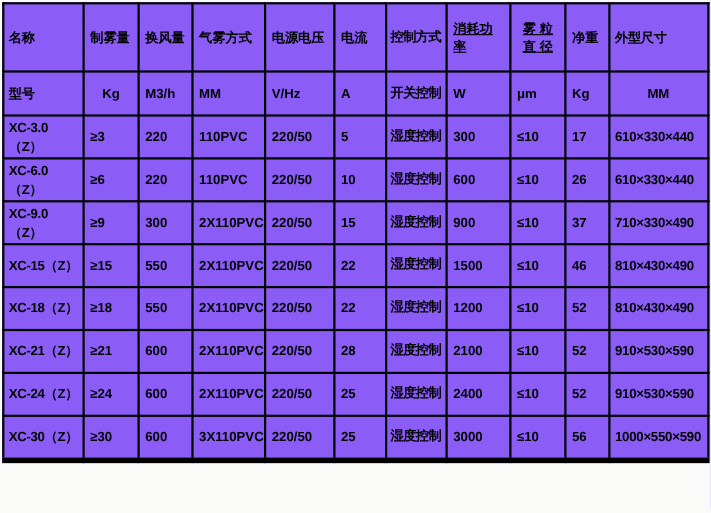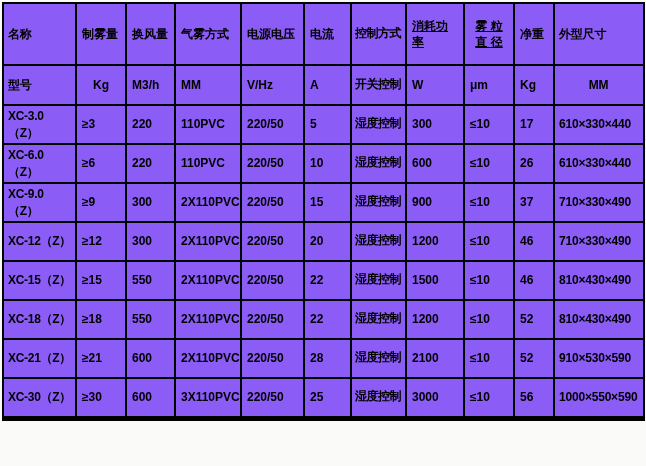--- a/index.html
+++ b/index.html
@@ -124,33 +124,20 @@
           <td class="c3">2X110PVC</td>
           <td class="c4">220/50</td>
           <td class="c5">15</td>
           <td class="c6">湿度控制</td>
           <td class="c7">900</td>
           <td class="c8">≤10</td>
           <td class="c9">37</td>
           <td class="c10">710×330×490</td>
         </tr>
         <tr>
-          <td class="c0">XC-12（Z）</td>
-          <td class="c1">≥12</td>
-          <td class="c2">300</td>
-          <td class="c3">2X110PVC</td>
-          <td class="c4">220/50</td>
-          <td class="c5">20</td>
-          <td class="c6">湿度控制</td>
-          <td class="c7">1200</td>
-          <td class="c8">≤10</td>
-          <td class="c9">46</td>
-          <td class="c10">710×330×490</td>
-        </tr>
-        <tr>
           <td class="c0">XC-15（Z）</td>
           <td class="c1">≥15</td>
           <td class="c2">550</td>
           <td class="c3">2X110PVC</td>
           <td class="c4">220/50</td>
           <td class="c5">22</td>
           <td class="c6">湿度控制</td>
           <td class="c7">1500</td>
           <td class="c8">≤10</td>
           <td class="c9">46</td>
@@ -171,20 +158,33 @@
         </tr>
         <tr>
           <td class="c0">XC-21（Z）</td>
           <td class="c1">≥21</td>
           <td class="c2">600</td>
           <td class="c3">2X110PVC</td>
           <td class="c4">220/50</td>
           <td class="c5">28</td>
           <td class="c6">湿度控制</td>
           <td class="c7">2100</td>
+          <td class="c8">≤10</td>
+          <td class="c9">52</td>
+          <td class="c10">910×530×590</td>
+        </tr>
+        <tr>
+          <td class="c0">XC-24（Z）</td>
+          <td class="c1">≥24</td>
+          <td class="c2">600</td>
+          <td class="c3">2X110PVC</td>
+          <td class="c4">220/50</td>
+          <td class="c5">25</td>
+          <td class="c6">湿度控制</td>
+          <td class="c7">2400</td>
           <td class="c8">≤10</td>
           <td class="c9">52</td>
           <td class="c10">910×530×590</td>
         </tr>
         <tr>
           <td class="c0">XC-30（Z）</td>
           <td class="c1">≥30</td>
           <td class="c2">600</td>
           <td class="c3">3X110PVC</td>
           <td class="c4">220/50</td>

